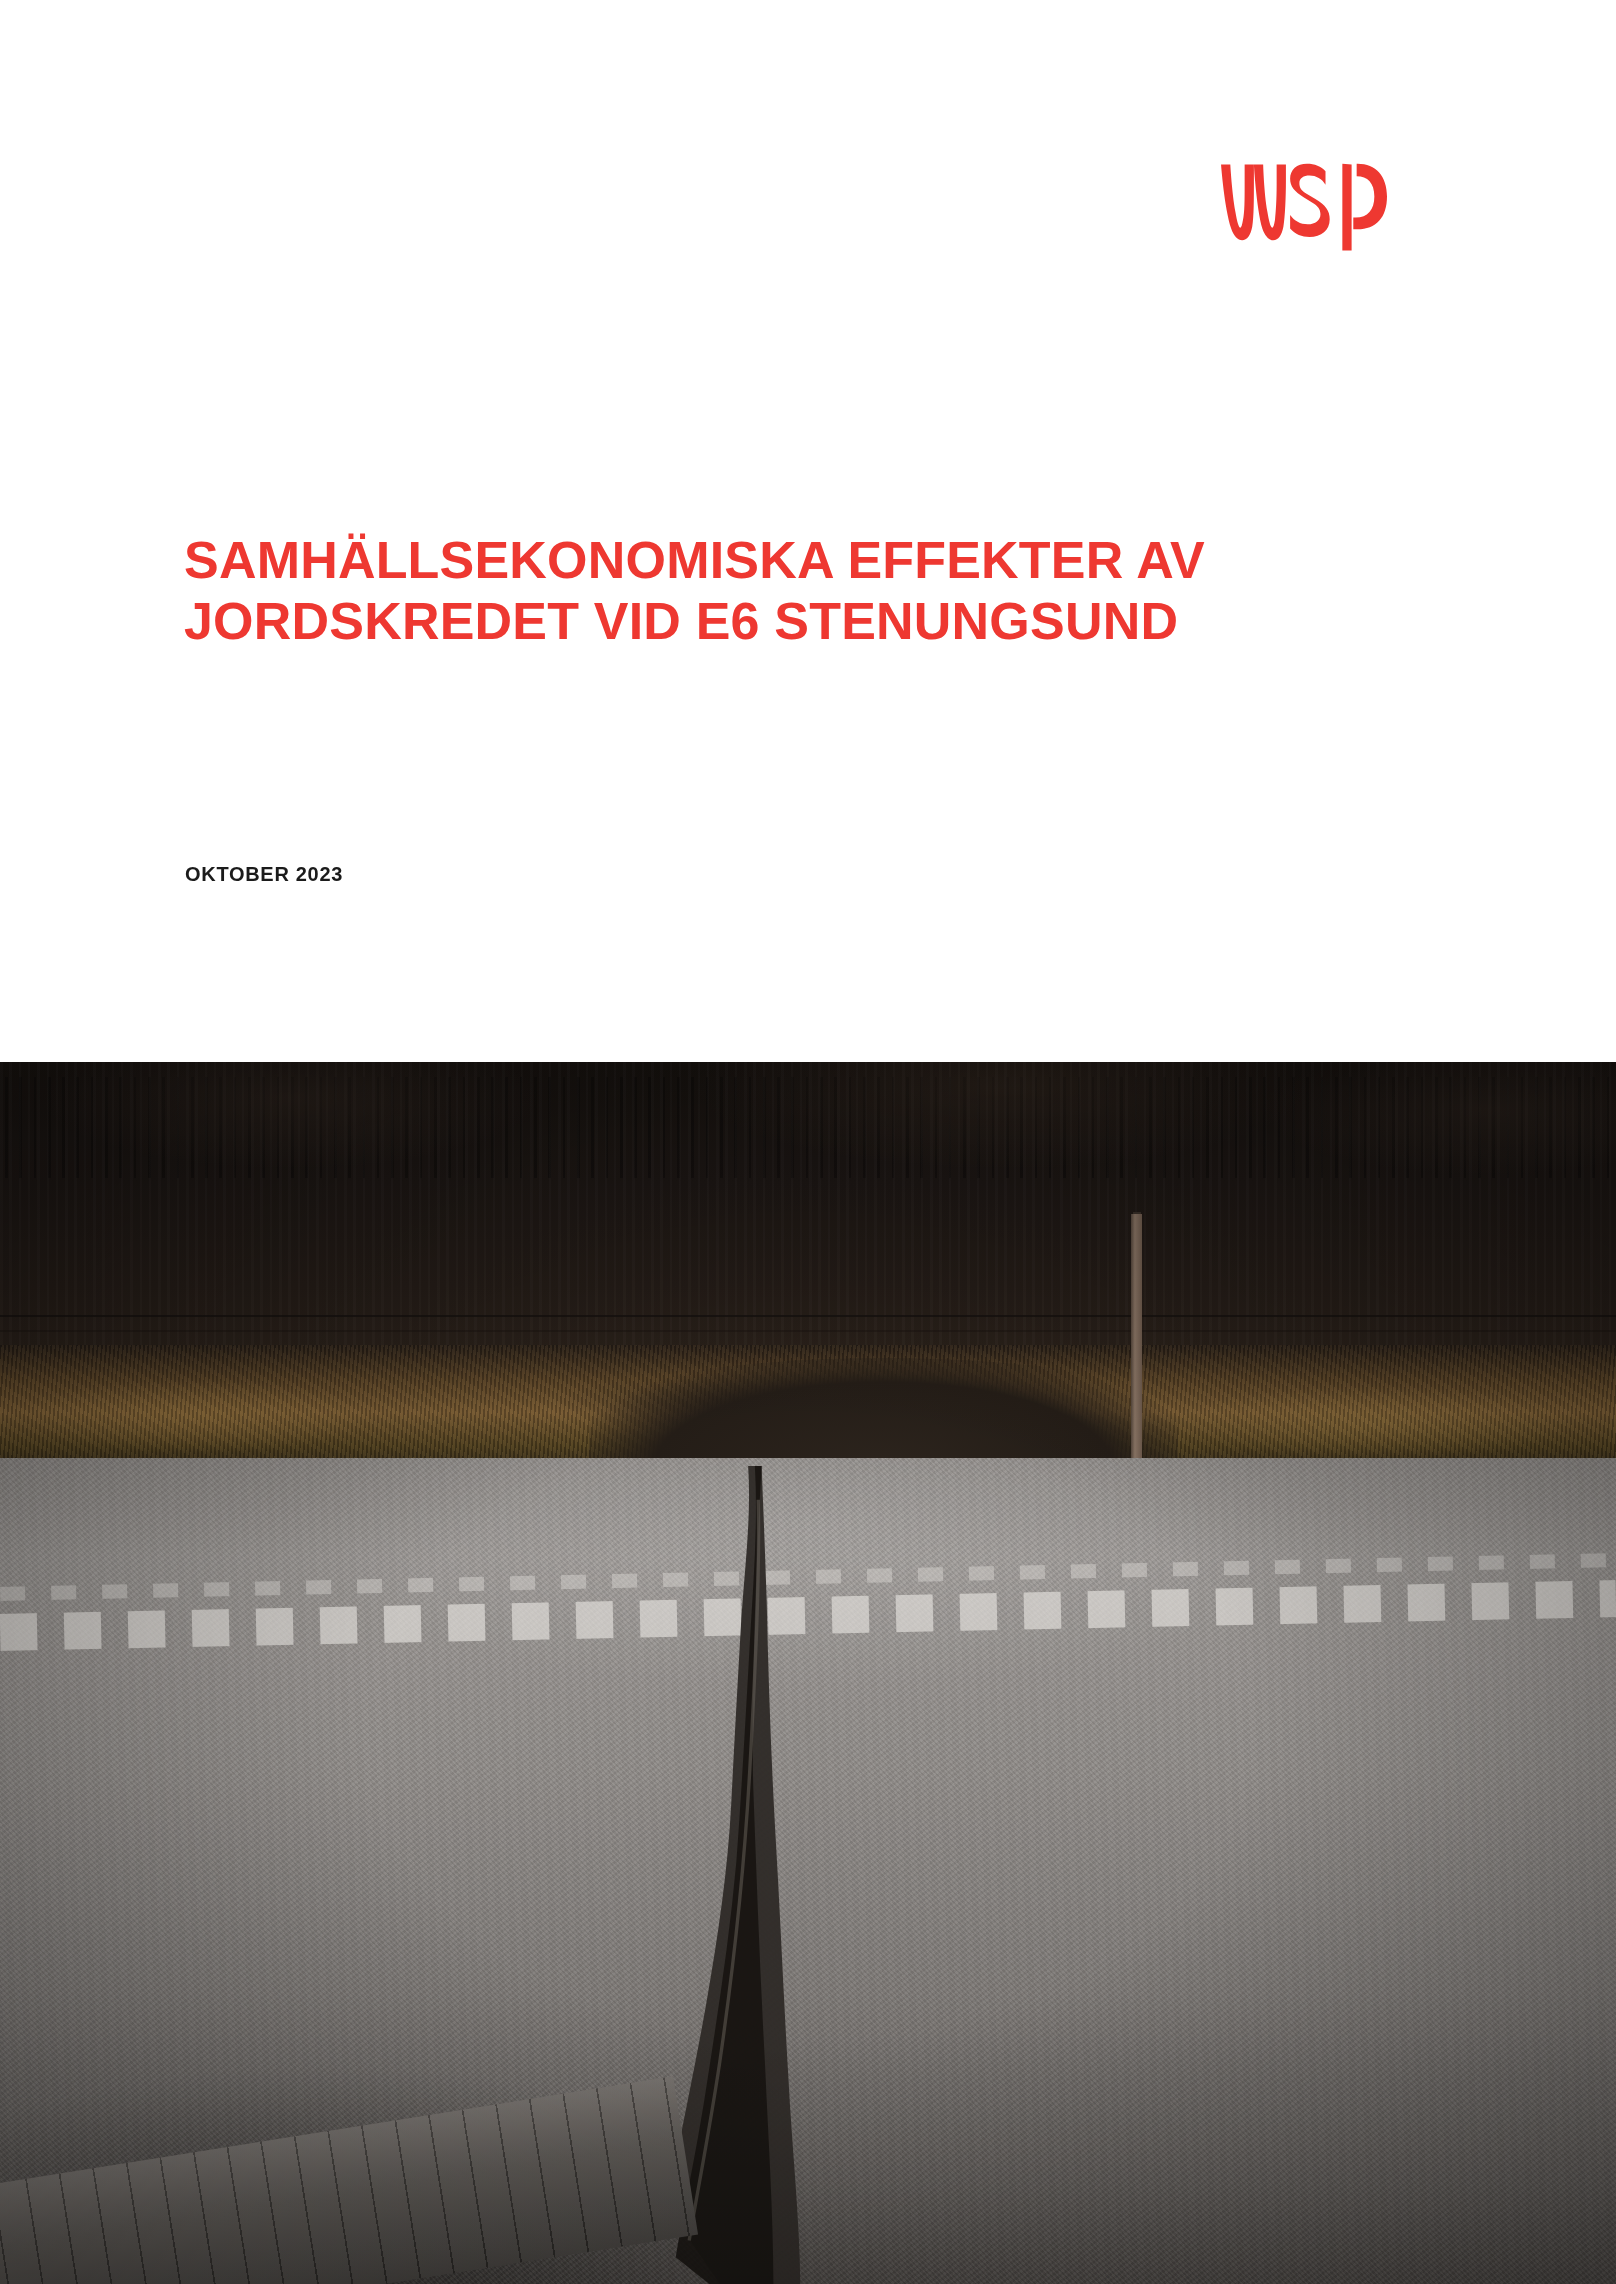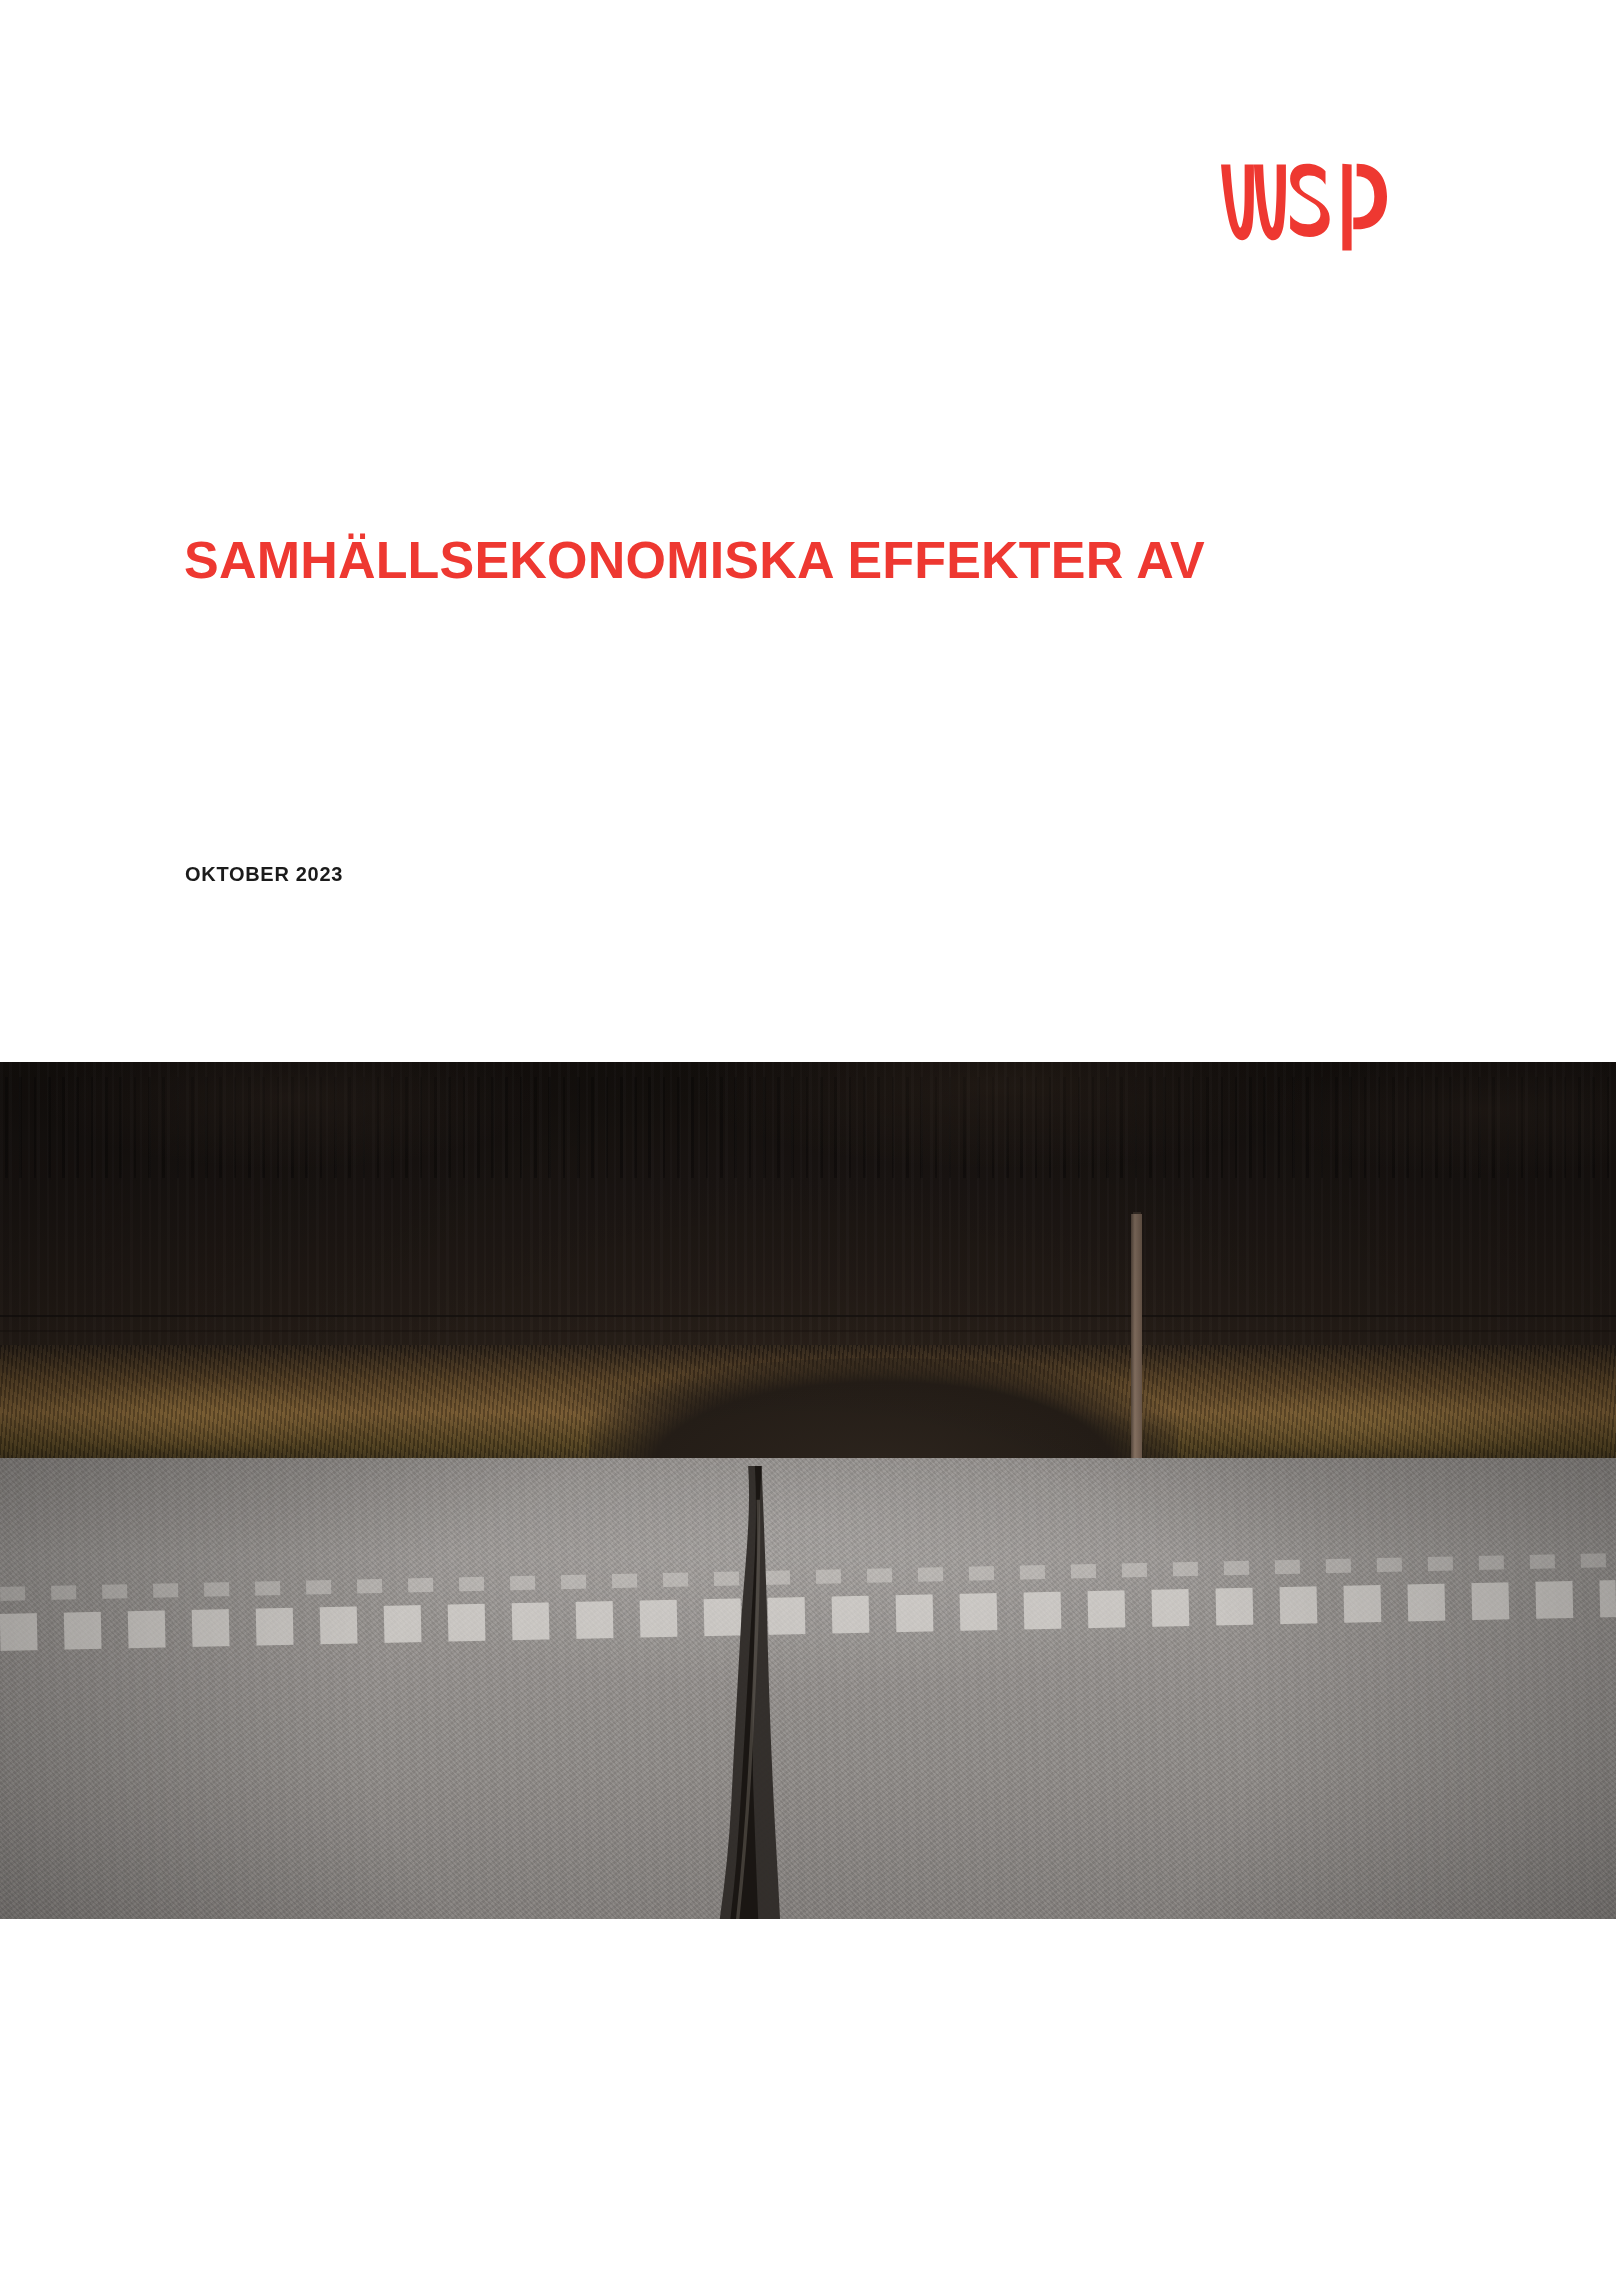--- a/index.html
+++ b/index.html
@@ -11,21 +11,21 @@
     font-family: "Liberation Sans", sans-serif;
     width: 1616px;
     height: 2284px;
     overflow: hidden;
     position: relative;
   }
 
   .page {
     position: relative;
     width: 1616px;
-    height: 1919px;
+    height: 2284px;
     background: #ffffff;
     overflow: hidden;
   }
 
   
   .top-area {
     position: absolute;
     left: 0;
     top: 0;
     width: 1616px;
@@ -287,20 +287,21 @@
           <path d="M130 18 C125 12 117 9 108 9 C96 9 88 16 88 27 C88 36 93 42 104 49 L114 55 C121 59 124 63 124 69 C124 76 118 81 109 81 C100 81 93 77 88 70 L88 86 C94 93 102 96 111 96 C125 96 135 88 135 75 C135 65 130 58 118 51 L108 45 C101 41 99 38 99 32 C99 26 104 23 111 23 C119 23 126 27 130 34 Z"></path>
 
           <path d="M150 9 L150 112 L161 112 L161 10 Z"></path>
           <path d="M167 9 L167 24 C180 24 188 32 188 48 C188 64 180 73 166 73 L163 73 L163 87 L168 87 C190 87 203 73 203 48 C203 24 190 9 168 9 Z"></path>
         </g>
       </svg>
     </div>
 
     <div class="title-block">
       <h1 class="doc-title">SAMHÄLLSEKONOMISKA EFFEKTER AV</h1>
+      <h1 class="doc-title">JORDSKREDET VID E6 STENUNGSUND</h1>
     </div>
 
     <div class="doc-date">OKTOBER 2023</div>
   </div>
 
   <div class="cover-photo">
     <div class="photo-trees">
       <div class="photo-trees-edge"></div>
     </div>
 

